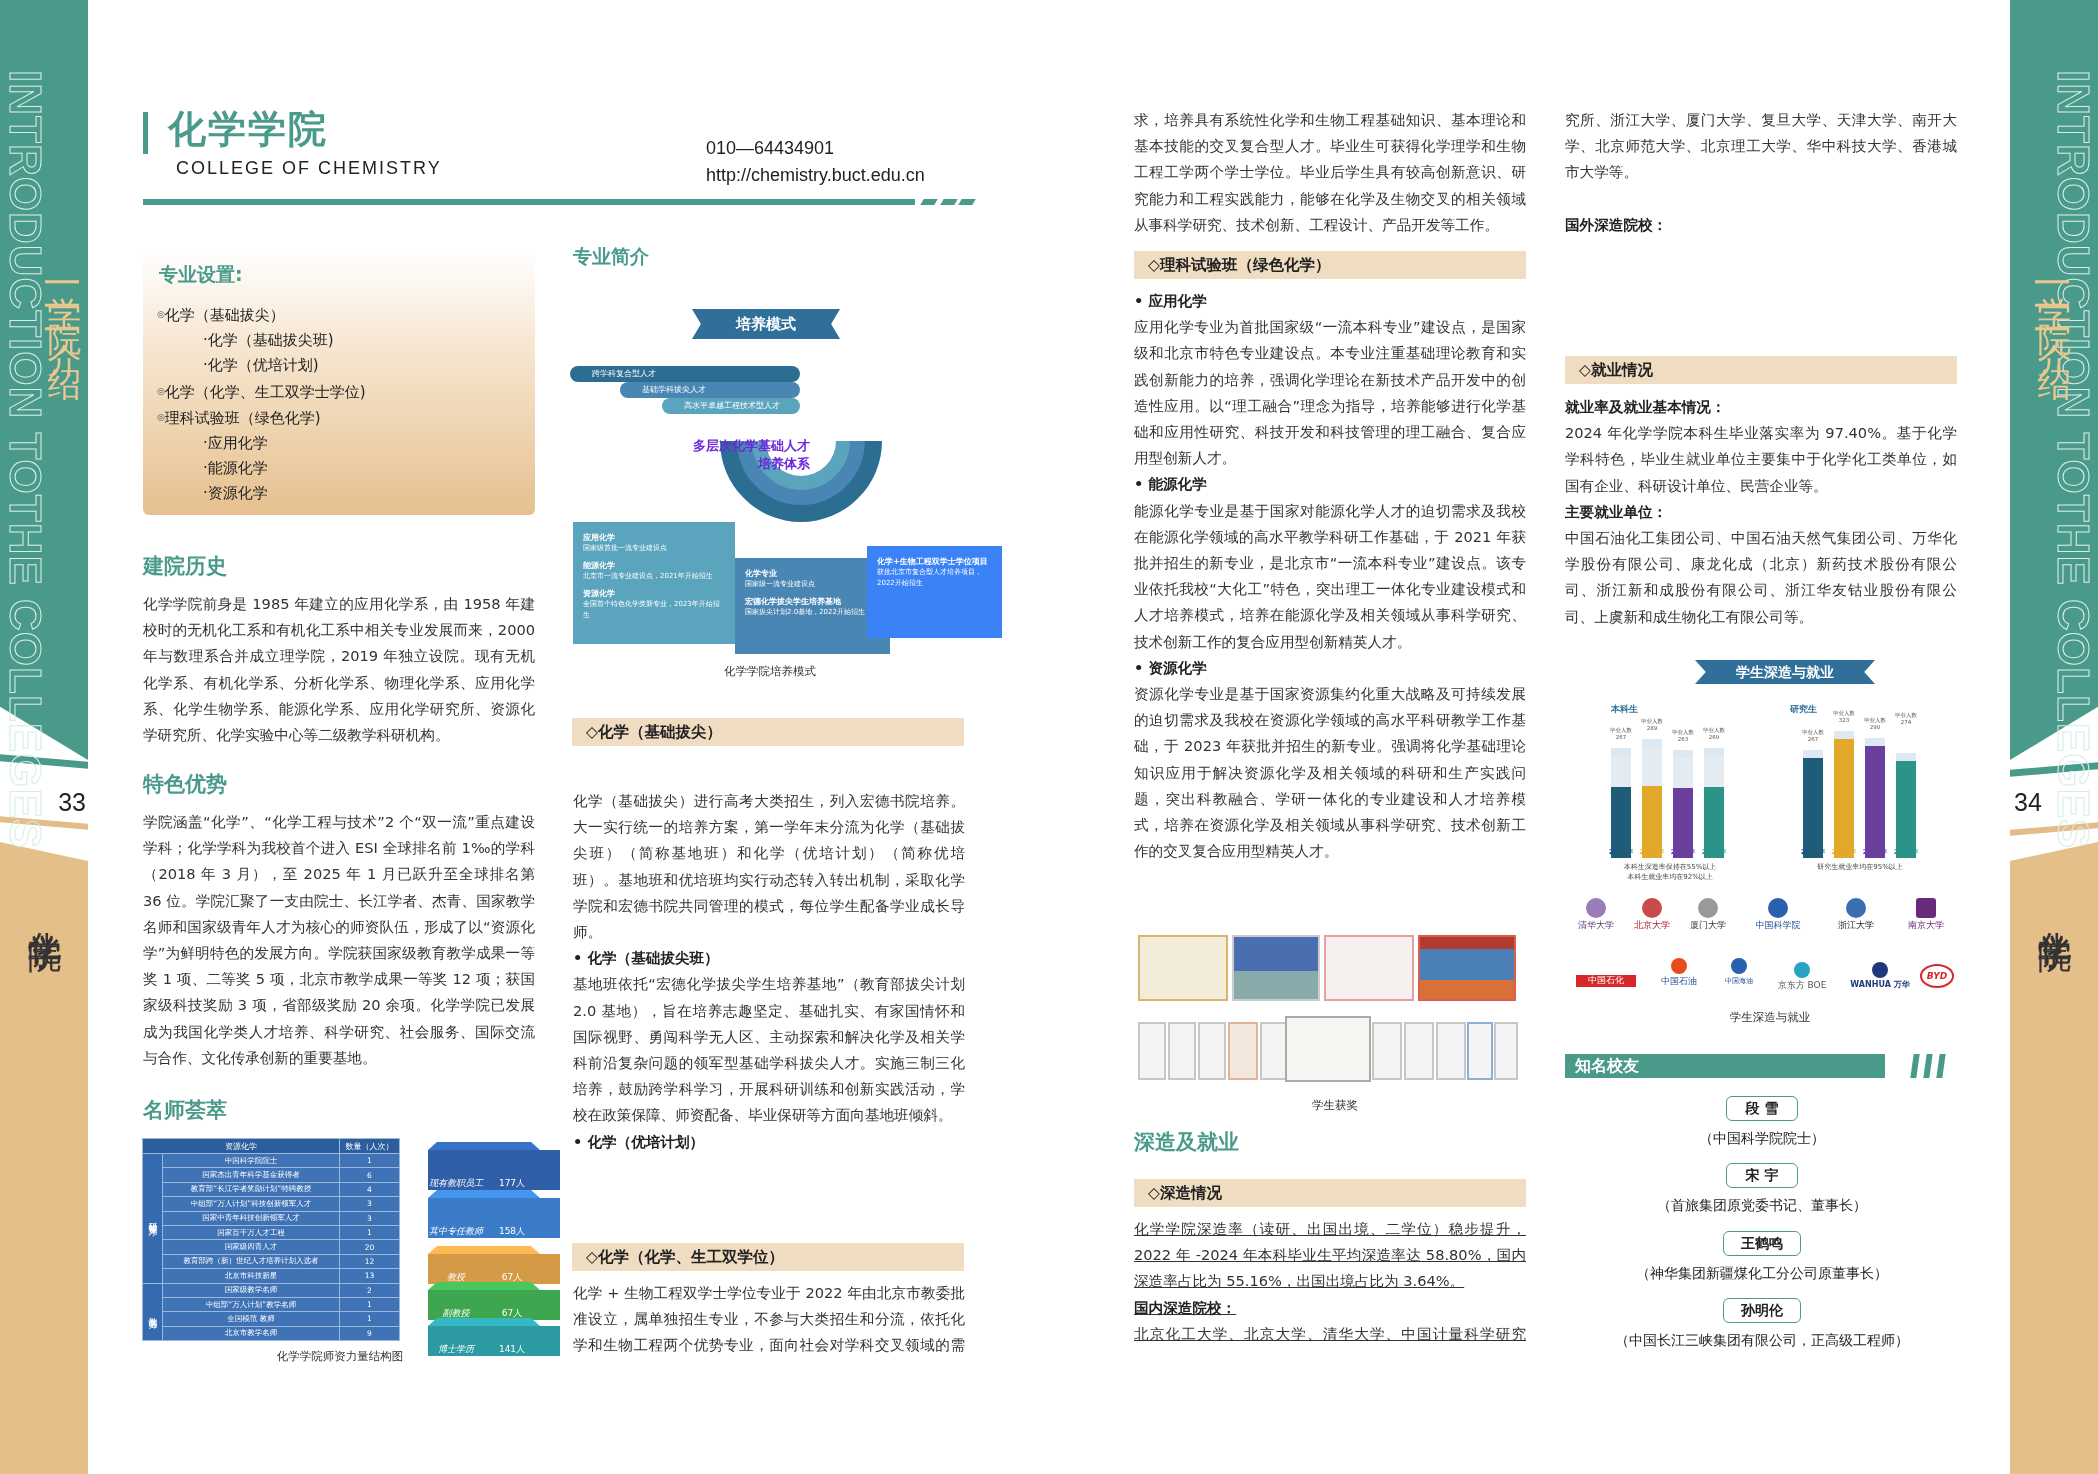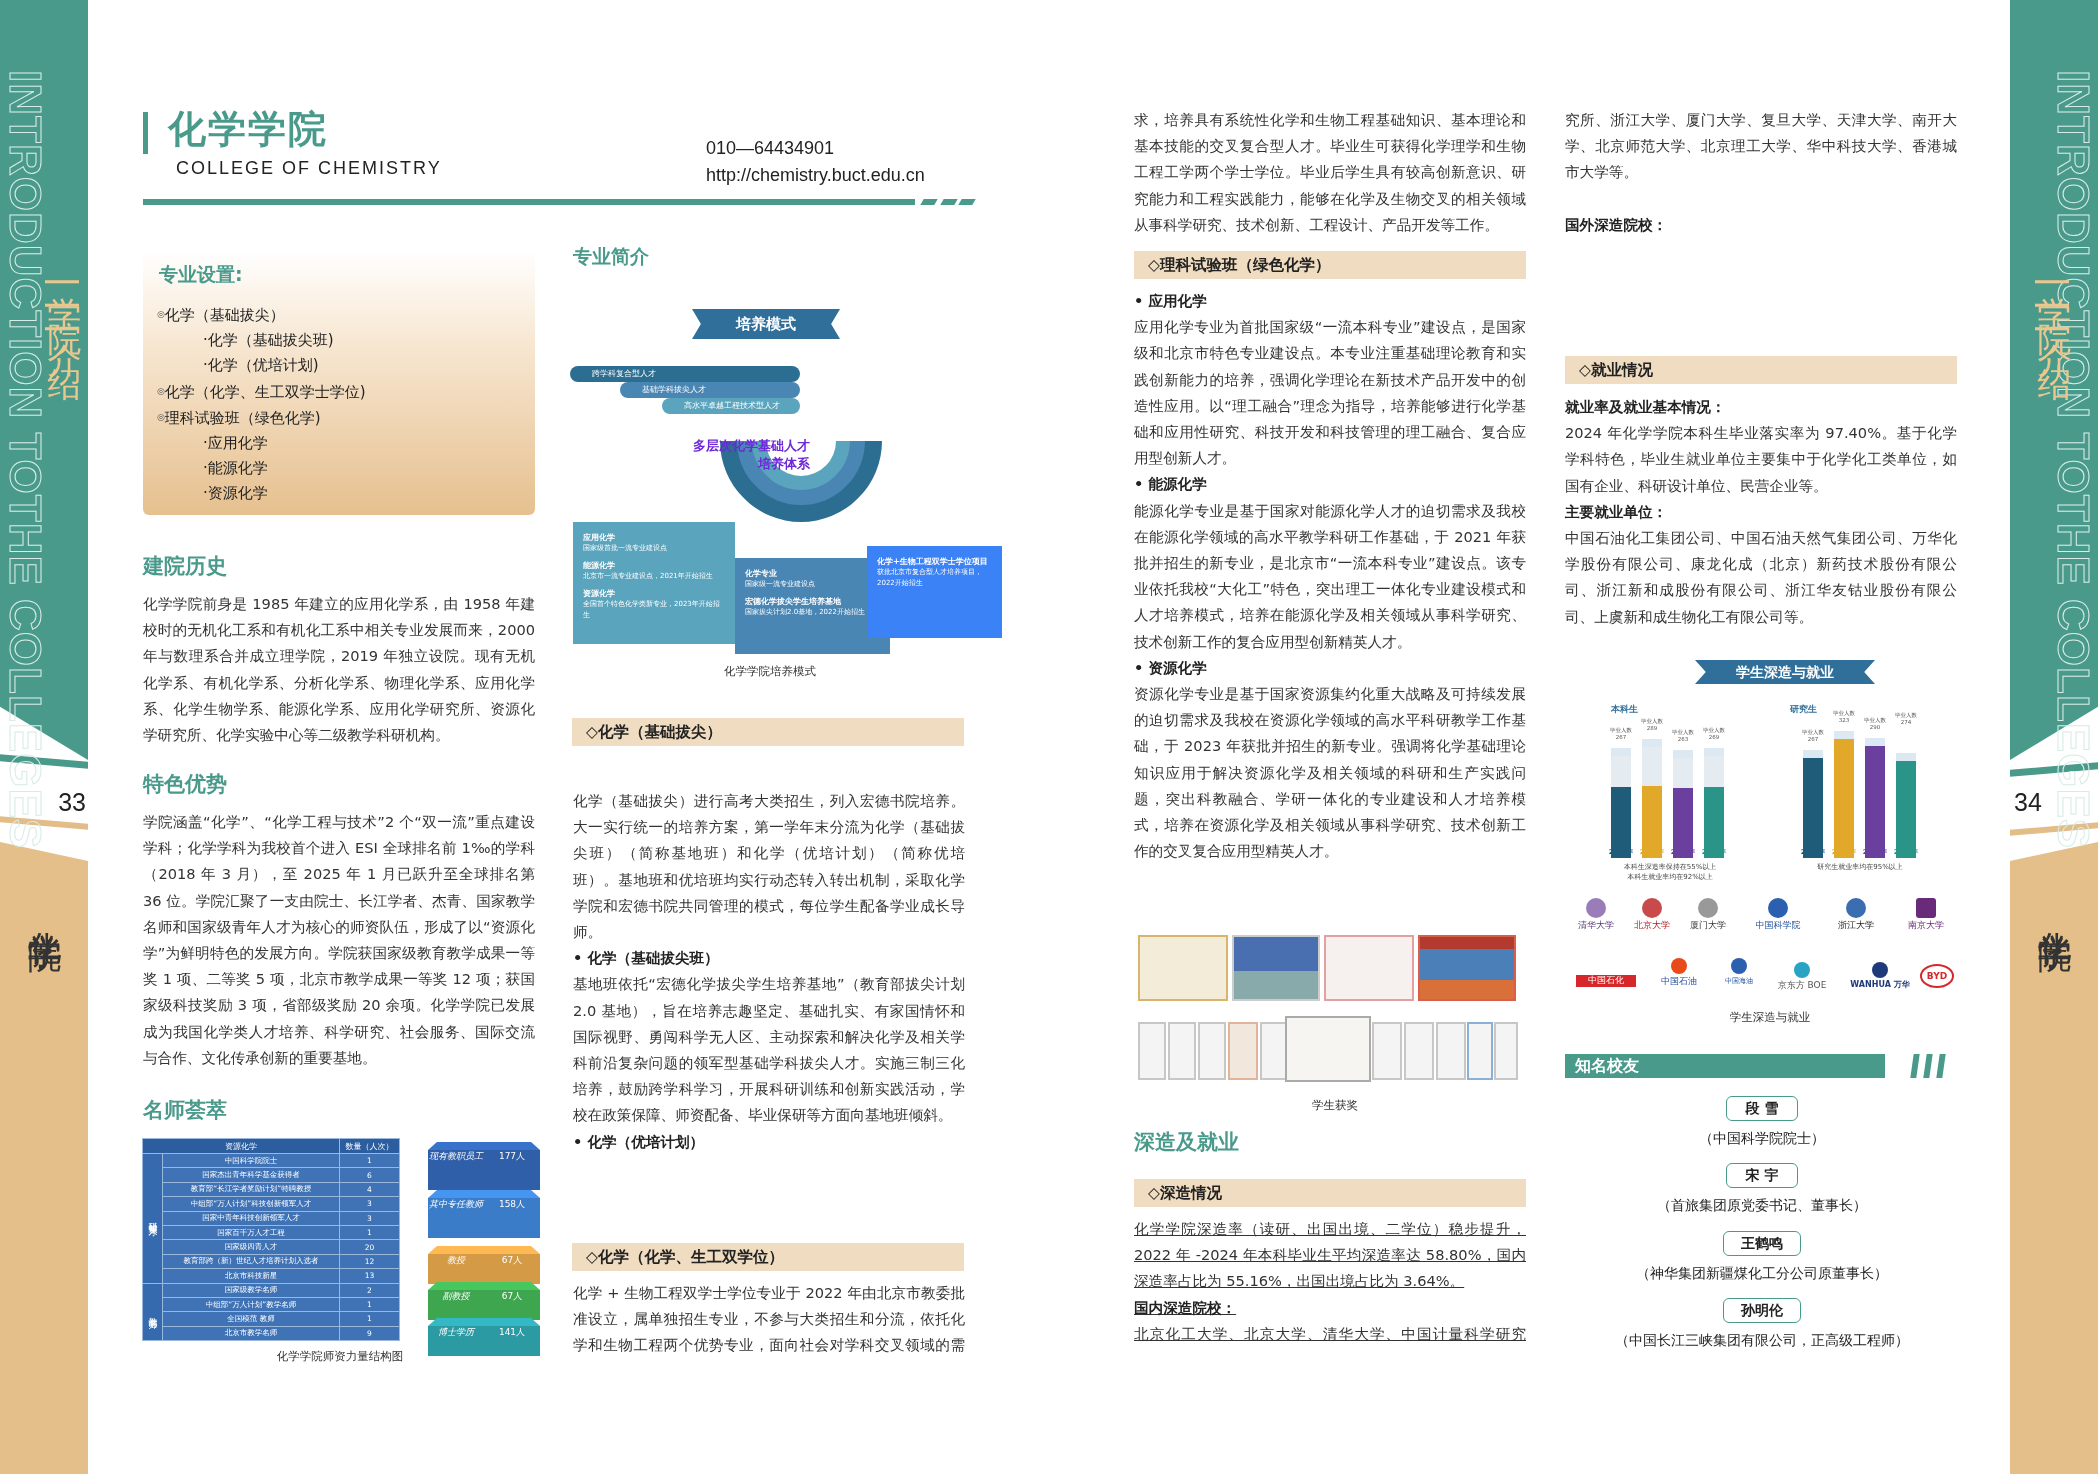--- a/index.html
+++ b/index.html
@@ -56,21 +56,21 @@
   .majors-list li.lvl1::before { content: "\25CE"; font-size: 9px; vertical-align: 3px; color: #555; }
   .majors-list li.lvl2 { padding-left: 46px; }
   .majors-list li.lvl2::before { content: "\00B7 "; }
 
   
   .fac-table { position: absolute; left: 142px; top: 1138px; width: 258px; border-collapse: collapse; font-size: 7.5px; color: #fff; background: #3d6fb0; }
   .fac-table th { background: #2c5d9e; height: 15px; font-weight: normal; border: 1px solid #9ab8dc; font-size: 8px; }
   .fac-table td { height: 14.4px; border: 1px solid #9ab8dc; text-align: center; background: #3f73b6; }
   .fac-table td.group { width: 20px; writing-mode: vertical-rl; font-size: 9px; letter-spacing: 1px; background: #356aaf; }
   .fac-table td.num { width: 60px; }
-  .cube { position: absolute; left: 428px; width: 112px; height: 40px; color: #fff; font-size: 9px; display: flex; align-items: flex-start; }
+  .cube { position: absolute; left: 428px; width: 132px; height: 40px; color: #fff; font-size: 9px; display: flex; align-items: flex-end; }
   .cube .lbl { width: 56px; text-align: center; font-style: italic; }
   .cube .val { width: 56px; text-align: center; }
   .cube::before { content: ""; position: absolute; left: 0; top: -8px; width: 112px; height: 8px; background: inherit; filter: brightness(1.2); clip-path: polygon(8% 0, 92% 0, 100% 100%, 0 100%); }
 
   
   .ribbon { position: absolute; height: 30px; background: #2f6f9a; color: #fff; font-weight: bold; font-size: 15px; text-align: center; line-height: 30px; clip-path: polygon(0 0, 100% 0, 94% 50%, 100% 100%, 0 100%, 6% 50%); }
   .arc { position: absolute; border-radius: 50%; border-style: solid; border-left-color: transparent !important; border-top-color: transparent !important; transform: rotate(45deg); }
   .bar-line { position: absolute; height: 16px; border-radius: 8px; color: #fff; font-size: 8px; line-height: 16px; padding-left: 22px; }
   .diag-box { position: absolute; color: #fff; font-size: 7px; line-height: 11px; padding: 10px 10px; }
   .diag-box b { font-size: 8px; display: block; }
@@ -397,21 +397,21 @@
 <div class="logo" style="left:1684px; top:898px; width:48px; color:#333;"><span class="mark" style="background:#999;"></span><span>厦门大学</span></div>
 <div class="logo" style="left:1748px; top:898px; width:60px; color:#1f4d9a;"><span class="mark" style="background:#2b5fb0;"></span><span>中国科学院</span></div>
 <div class="logo" style="left:1830px; top:898px; width:52px; color:#222;"><span class="mark" style="background:#3a6eb0;"></span><span>浙江大学</span></div>
 <div class="logo" style="left:1900px; top:898px; width:52px; color:#6a2a7a;"><span class="mark" style="background:#6a2a7a; border-radius:3px;"></span><span>南京大学</span></div>
 
 <div class="logo" style="left:1576px; top:958px; width:60px; background:#d6282a; color:#fff; top:975px; height:12px;">中国石化</div>
 <div class="logo" style="left:1650px; top:958px; width:58px; color:#1f4d9a;"><span class="mark" style="width:16px; height:16px; background:#e84a1a;"></span><span>中国石油</span></div>
 <div class="logo" style="left:1724px; top:958px; width:30px; color:#1f4d9a; font-size:7px;"><span class="mark" style="width:16px; height:16px; background:#2b5fb0;"></span><span>中国海油</span></div>
 <div class="logo" style="left:1774px; top:962px; width:56px; color:#555;"><span class="mark" style="width:16px; height:16px; background:#27a3c4;"></span><span>京东方 BOE</span></div>
 <div class="logo" style="left:1850px; top:962px; width:60px; color:#1f3a7a; font-weight:bold; font-size:8px;"><span class="mark" style="width:16px; height:16px; background:#1f3a7a;"></span><span>WANHUA 万华</span></div>
-<div class="logo" style="left:1920px; top:964px; width:34px; height:24px; border:2px solid #d6282a; border-radius:50%; color:#d6282a; font-weight:bold; line-height:20px;">BYD</div>
+<div class="logo" style="left:1920px; top:964px; width:34px; height:24px; border:2px solid #d6282a; border-radius:50%; color:#d6282a; font-weight:bold; line-height:20px;font-style:italic;">BYD</div>
 <div class="caption" style="left:1670px; top:1010px; width:200px;">学生深造与就业</div>
 
 <div class="alumni-bar">知名校友</div>
 <div class="alumni-stripe" style="left:1912px;"></div>
 <div class="alumni-stripe" style="left:1925px;"></div>
 <div class="alumni-stripe" style="left:1938px;"></div>
 
 <div class="alum-name" style="left:1726px; top:1096px;">段  雪</div>
 <div class="alum-title" style="left:1582px; top:1130px;">（中国科学院院士）</div>
 <div class="alum-name" style="left:1726px; top:1163px;">宋  宇</div>

